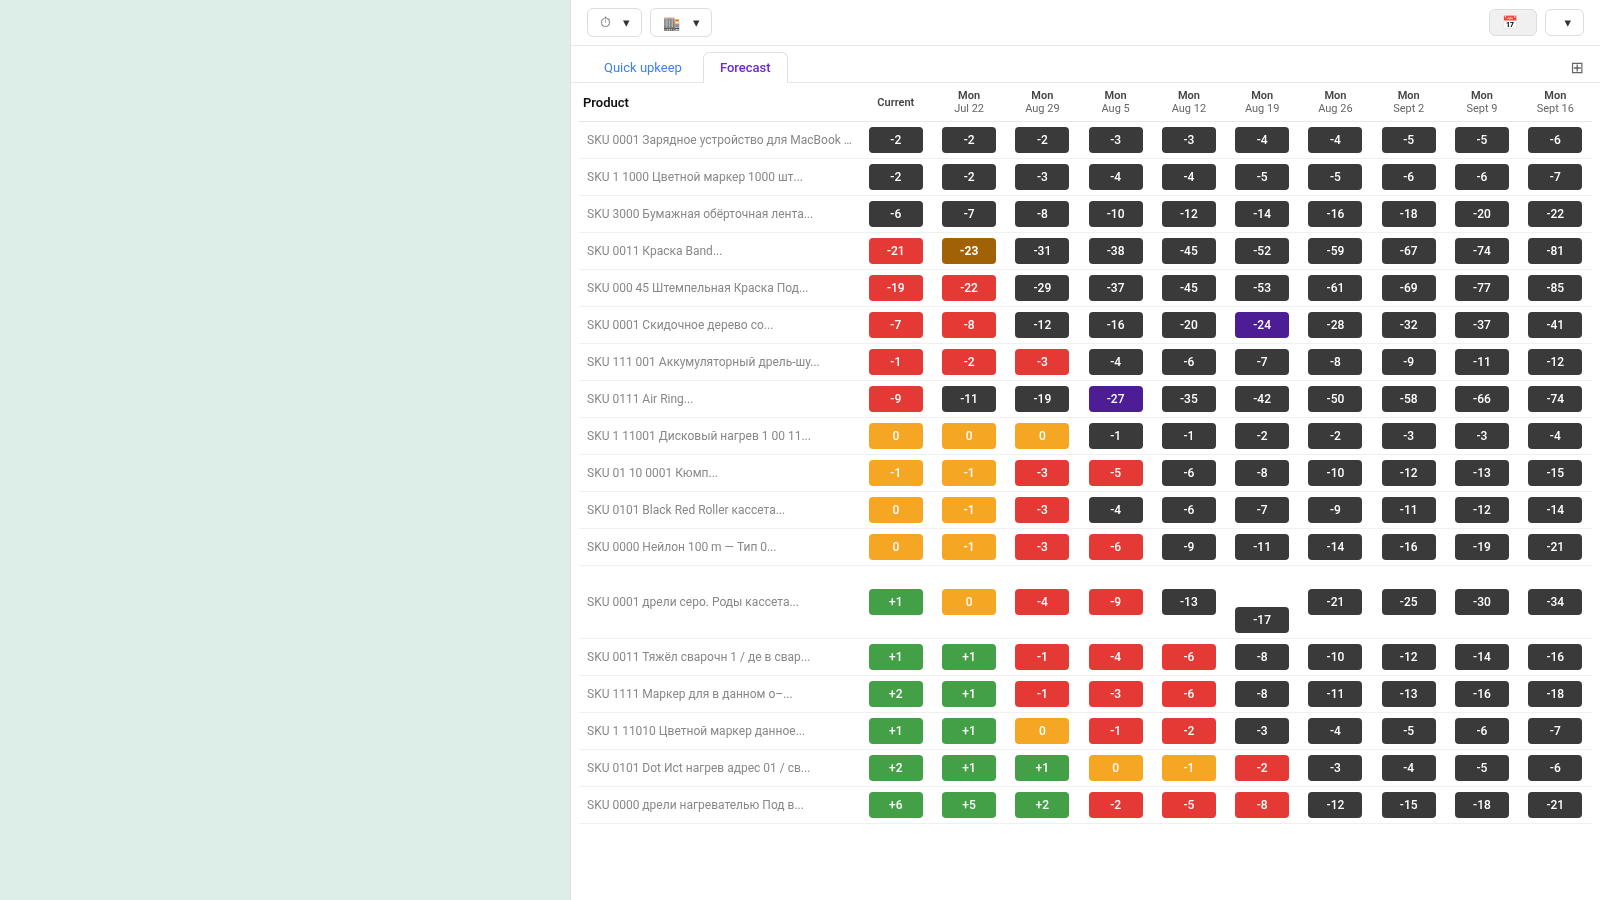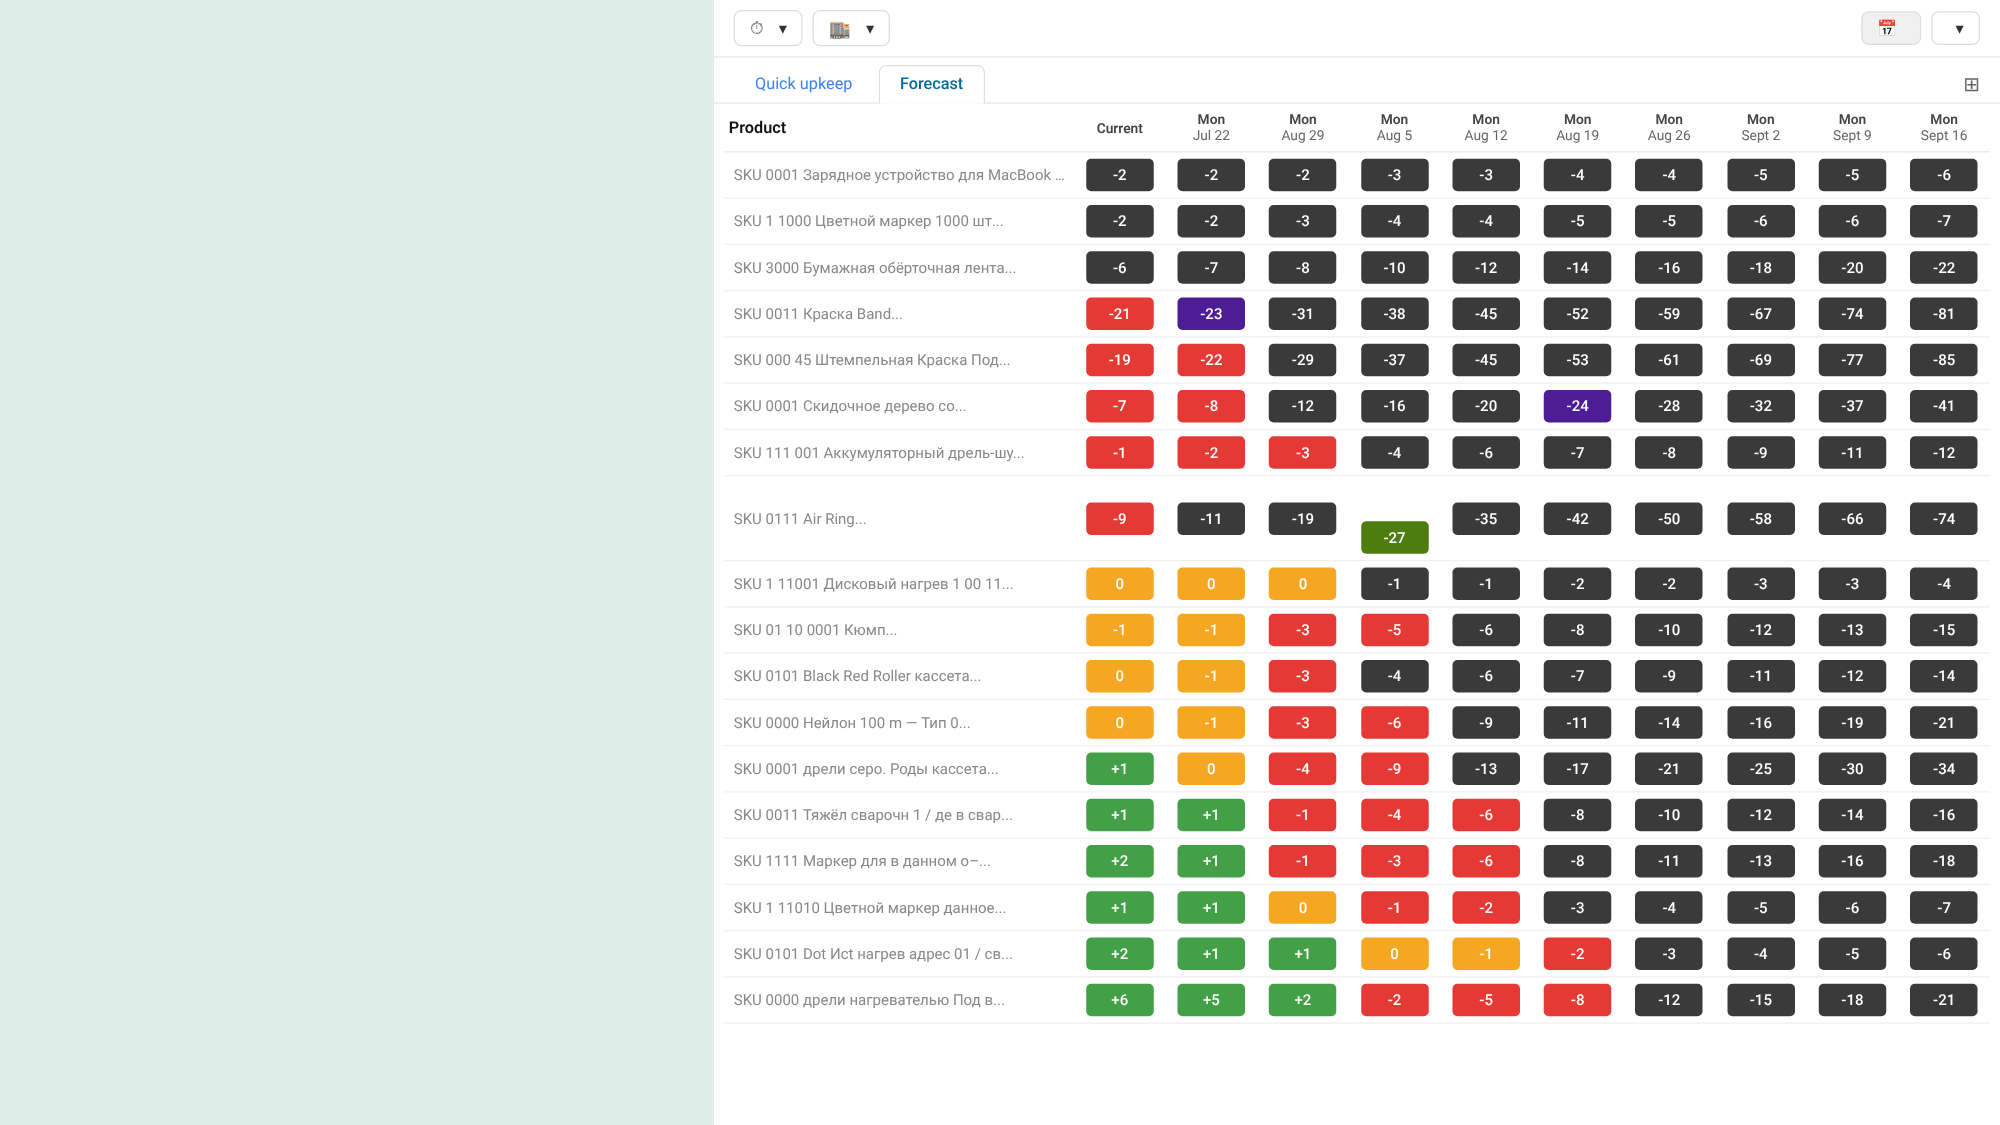--- a/index.html
+++ b/index.html
@@ -105,21 +105,21 @@
       color: #3b82f6;
       cursor: pointer;
       border-radius: 6px 6px 0 0;
       border: 1px solid transparent;
       border-bottom: none;
     }
     .tab.active {
       background: #fff;
       border-color: #e0e0e0;
       border-bottom-color: #fff;
-      color: #0369a1;
+      color: #6d28d9;
       font-weight: 500;
       margin-bottom: -1px;
     }
     .tab-icon {
       font-size: 16px;
       color: #666;
     }
 
     
     .legend {
@@ -337,21 +337,21 @@
             <td><span class="cell-value" style="background: rgb(58, 58, 58); color: rgb(255, 255, 255);">-12</span></td>
             <td><span class="cell-value" style="background: rgb(58, 58, 58); color: rgb(255, 255, 255);">-14</span></td>
             <td><span class="cell-value" style="background: rgb(58, 58, 58); color: rgb(255, 255, 255);">-16</span></td>
             <td><span class="cell-value" style="background: rgb(58, 58, 58); color: rgb(255, 255, 255);">-18</span></td>
             <td><span class="cell-value" style="background: rgb(58, 58, 58); color: rgb(255, 255, 255);">-20</span></td>
             <td><span class="cell-value" style="background: rgb(58, 58, 58); color: rgb(255, 255, 255);">-22</span></td>
           </tr>
           <tr>
             <td class="product-cell">SKU 0011 Краска Вand...</td>
             <td><span class="cell-value" style="background: rgb(229, 57, 53); color: rgb(255, 255, 255);">-21</span></td>
-            <td><span class="cell-value" style="background: #4c1d95; color: rgb(255, 255, 255);">-23</span></td>
+            <td><span class="cell-value" style="background: #a16207; color: rgb(255, 255, 255); font-weight: bold;">-23</span></td>
             <td><span class="cell-value" style="background: rgb(58, 58, 58); color: rgb(255, 255, 255);">-31</span></td>
             <td><span class="cell-value" style="background: rgb(58, 58, 58); color: rgb(255, 255, 255);">-38</span></td>
             <td><span class="cell-value" style="background: rgb(58, 58, 58); color: rgb(255, 255, 255);">-45</span></td>
             <td><span class="cell-value" style="background: rgb(58, 58, 58); color: rgb(255, 255, 255);">-52</span></td>
             <td><span class="cell-value" style="background: rgb(58, 58, 58); color: rgb(255, 255, 255);">-59</span></td>
             <td><span class="cell-value" style="background: rgb(58, 58, 58); color: rgb(255, 255, 255);">-67</span></td>
             <td><span class="cell-value" style="background: rgb(58, 58, 58); color: rgb(255, 255, 255);">-74</span></td>
             <td><span class="cell-value" style="background: rgb(58, 58, 58); color: rgb(255, 255, 255);">-81</span></td>
           </tr>
           <tr>
@@ -391,21 +391,21 @@
             <td><span class="cell-value" style="background: rgb(58, 58, 58); color: rgb(255, 255, 255);">-8</span></td>
             <td><span class="cell-value" style="background: rgb(58, 58, 58); color: rgb(255, 255, 255);">-9</span></td>
             <td><span class="cell-value" style="background: rgb(58, 58, 58); color: rgb(255, 255, 255);">-11</span></td>
             <td><span class="cell-value" style="background: rgb(58, 58, 58); color: rgb(255, 255, 255);">-12</span></td>
           </tr>
           <tr>
             <td class="product-cell">SKU 0111 Air Ring...</td>
             <td><span class="cell-value" style="background: rgb(229, 57, 53); color: rgb(255, 255, 255);">-9</span></td>
             <td><span class="cell-value" style="background: rgb(58, 58, 58); color: rgb(255, 255, 255);">-11</span></td>
             <td><span class="cell-value" style="background: rgb(58, 58, 58); color: rgb(255, 255, 255);">-19</span></td>
-            <td><span class="cell-value" style="background: #4d7c0f; color: rgb(255, 255, 255); margin-top: 31px;">-27</span></td>
+            <td><span class="cell-value" style="background: #4c1d95; color: rgb(255, 255, 255);">-27</span></td>
             <td><span class="cell-value" style="background: rgb(58, 58, 58); color: rgb(255, 255, 255);">-35</span></td>
             <td><span class="cell-value" style="background: rgb(58, 58, 58); color: rgb(255, 255, 255);">-42</span></td>
             <td><span class="cell-value" style="background: rgb(58, 58, 58); color: rgb(255, 255, 255);">-50</span></td>
             <td><span class="cell-value" style="background: rgb(58, 58, 58); color: rgb(255, 255, 255);">-58</span></td>
             <td><span class="cell-value" style="background: rgb(58, 58, 58); color: rgb(255, 255, 255);">-66</span></td>
             <td><span class="cell-value" style="background: rgb(58, 58, 58); color: rgb(255, 255, 255);">-74</span></td>
           </tr>
           <tr>
             <td class="product-cell">SKU 1 11001 Дисковый нагрев 1 00 11...</td>
             <td><span class="cell-value" style="background: rgb(245, 166, 35); color: rgb(255, 255, 255);">0</span></td>
@@ -458,21 +458,21 @@
             <td><span class="cell-value" style="background: rgb(58, 58, 58); color: rgb(255, 255, 255);">-19</span></td>
             <td><span class="cell-value" style="background: rgb(58, 58, 58); color: rgb(255, 255, 255);">-21</span></td>
           </tr>
           <tr>
             <td class="product-cell">SKU 0001 дрели серо. Роды кассета...</td>
             <td><span class="cell-value" style="background: rgb(67, 160, 71); color: rgb(255, 255, 255);">+1</span></td>
             <td><span class="cell-value" style="background: rgb(245, 166, 35); color: rgb(255, 255, 255);">0</span></td>
             <td><span class="cell-value" style="background: rgb(229, 57, 53); color: rgb(255, 255, 255);">-4</span></td>
             <td><span class="cell-value" style="background: rgb(229, 57, 53); color: rgb(255, 255, 255);">-9</span></td>
             <td><span class="cell-value" style="background: rgb(58, 58, 58); color: rgb(255, 255, 255);">-13</span></td>
-            <td><span class="cell-value" style="background: rgb(58, 58, 58); color: rgb(255, 255, 255);">-17</span></td>
+            <td><span class="cell-value" style="background: rgb(58, 58, 58); color: rgb(255, 255, 255); margin-top: 36px;">-17</span></td>
             <td><span class="cell-value" style="background: rgb(58, 58, 58); color: rgb(255, 255, 255);">-21</span></td>
             <td><span class="cell-value" style="background: rgb(58, 58, 58); color: rgb(255, 255, 255);">-25</span></td>
             <td><span class="cell-value" style="background: rgb(58, 58, 58); color: rgb(255, 255, 255);">-30</span></td>
             <td><span class="cell-value" style="background: rgb(58, 58, 58); color: rgb(255, 255, 255);">-34</span></td>
           </tr>
           <tr>
             <td class="product-cell">SKU 0011 Тяжёл сварочн 1 / де в свар...</td>
             <td><span class="cell-value" style="background: rgb(67, 160, 71); color: rgb(255, 255, 255);">+1</span></td>
             <td><span class="cell-value" style="background: rgb(67, 160, 71); color: rgb(255, 255, 255);">+1</span></td>
             <td><span class="cell-value" style="background: rgb(229, 57, 53); color: rgb(255, 255, 255);">-1</span></td>

